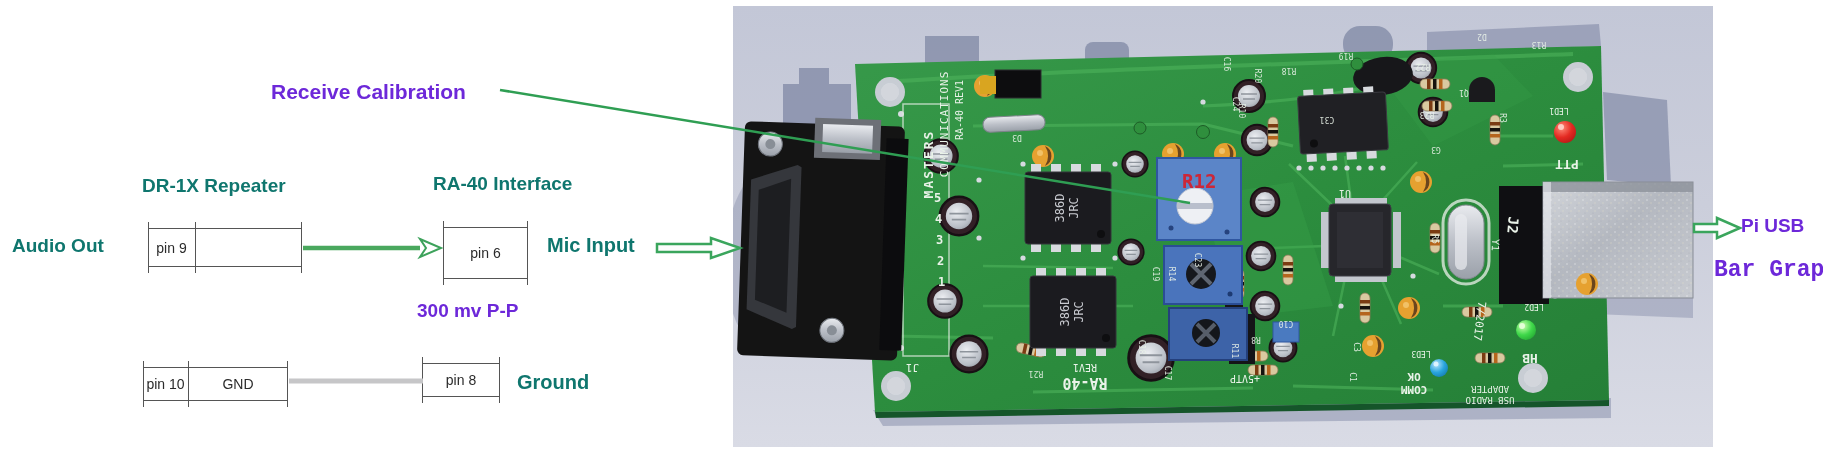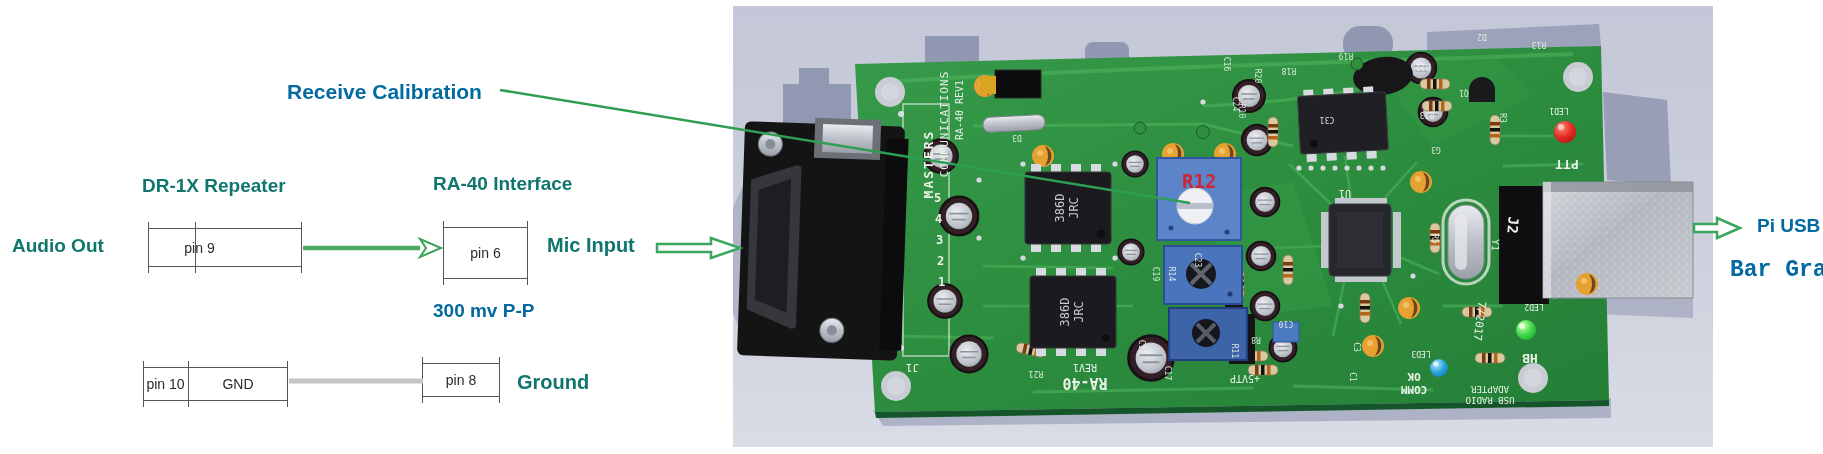--- a/index.html
+++ b/index.html
@@ -1,19 +1,19 @@
 <!DOCTYPE html>
 <html><head>
 <meta charset="utf-8">
 <style>
   html,body{margin:0;padding:0;background:#ffffff;}
   .stage{position:relative;width:1823px;height:454px;background:#fff;overflow:hidden;
          font-family:"Liberation Sans",sans-serif;}
   .lbl{position:absolute;font-weight:bold;color:#0f766e;white-space:nowrap;line-height:1.1;}
-  .green{color:#0369a1;margin-left:16px;}
+  .green{color:#6d28d9;}
   .photo{position:absolute;left:733px;top:6px;width:980px;height:441px;
          background:linear-gradient(180deg,#c3c7d7 0%,#cbcedb 45%,#d9dbe5 100%);}
   .overlay{position:absolute;left:0;top:0;width:1823px;height:454px;pointer-events:none;z-index:6;}
   .pinbox{position:absolute;z-index:3;}
   .pinbox .h{position:absolute;left:0;right:0;height:1px;background:#555;}
   .pinbox .v{position:absolute;top:-6px;bottom:-6px;width:1px;background:#555;}
   .pinbox .cell{position:absolute;top:0;bottom:0;display:flex;align-items:center;
                 justify-content:center;font-size:14px;color:#2b2b2b;}
   svg text{font-family:"DejaVu Sans Mono","Liberation Mono",monospace;}
 </style>
@@ -28,21 +28,21 @@
   <div class="lbl" style="left:433px;top:174px;font-size:19px;">RA-40 Interface</div>
 
   <div class="lbl" style="left:12px;top:236px;font-size:19px;">Audio Out</div>
 
   <div class="pinbox" style="left:148px;top:228px;width:154px;height:39px;">
     <div class="h" style="top:0;"></div>
     <div class="h" style="bottom:0;"></div>
     <div class="v" style="left:0;"></div>
     <div class="v" style="left:47px;"></div>
     <div class="v" style="right:0;"></div>
-    <div class="cell" style="left:12px;width:47px;padding-left:16px;">pin 9</div>
+    <div class="cell" style="left:0;width:47px;">pin 9</div>
   </div>
 
   <div class="pinbox" style="left:443px;top:227px;width:85px;height:52px;">
     <div class="h" style="top:0;"></div>
     <div class="h" style="bottom:0;"></div>
     <div class="v" style="left:0;"></div>
     <div class="v" style="right:0;"></div>
     <div class="cell" style="left:0;right:0;">pin 6</div>
   </div>
 

